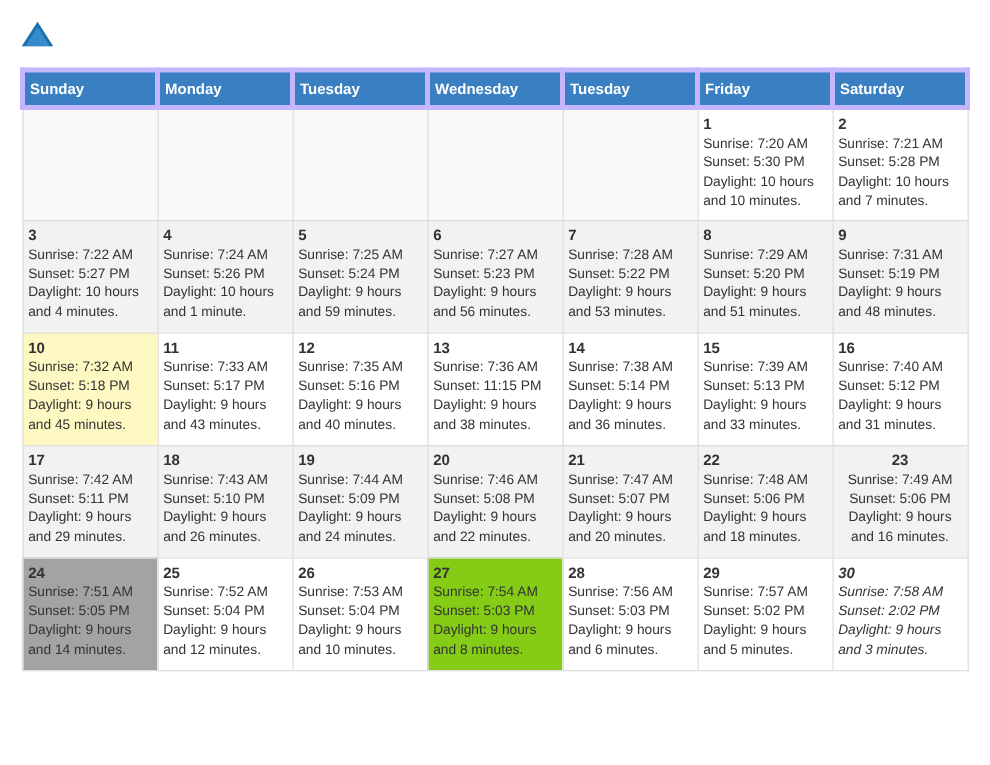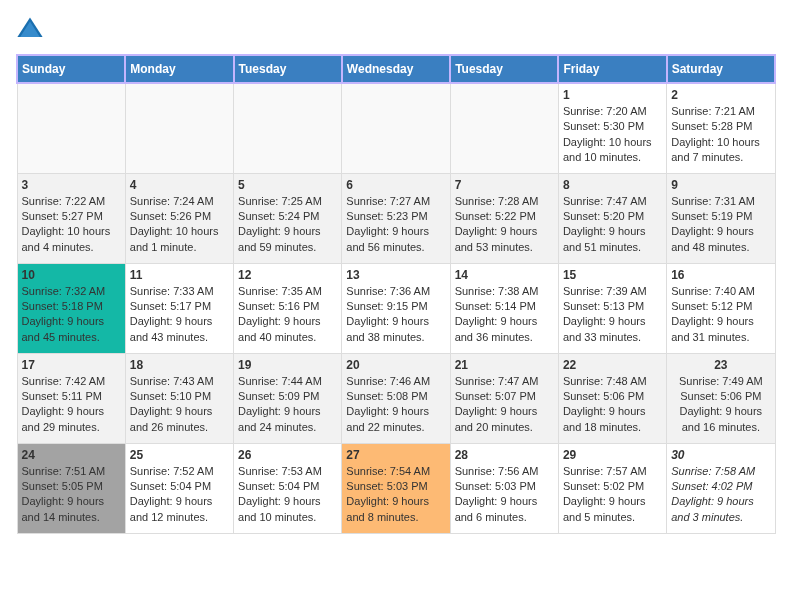--- a/index.html
+++ b/index.html
@@ -51,21 +51,21 @@
       border-collapse: collapse;
       border: 1px solid #ccc;
     }
     .calendar th {
       background-color: #3a7fc1;
       color: #fff;
       font-size: 12px;
       font-weight: bold;
       padding: 6px 4px;
       text-align: left;
-      border: 2px solid #c4b5fd;
+      border: 4px solid #c4b5fd;
     }
     .calendar td {
       vertical-align: top;
       padding: 4px;
       font-size: 10px;
       color: #333;
       border: 1px solid #ddd;
       width: 14.28%;
       min-height: 80px;
       height: 90px;
@@ -170,54 +170,54 @@
 Daylight: 9 hours and 56 minutes.</div>
         </td>
         <td style="background: rgb(242, 242, 242);">
           <span class="day-number">7</span>
           <div class="day-info">Sunrise: 7:28 AM
 Sunset: 5:22 PM
 Daylight: 9 hours and 53 minutes.</div>
         </td>
         <td style="background: rgb(242, 242, 242);">
           <span class="day-number">8</span>
-          <div class="day-info">Sunrise: 7:47 AM
+          <div class="day-info">Sunrise: 7:29 AM
 Sunset: 5:20 PM
 Daylight: 9 hours and 51 minutes.</div>
         </td>
         <td style="background: rgb(242, 242, 242);">
           <span class="day-number">9</span>
           <div class="day-info">Sunrise: 7:31 AM
 Sunset: 5:19 PM
 Daylight: 9 hours and 48 minutes.</div>
         </td>
       </tr>
       <tr>
-        <td style="background: #14b8a6;">
+        <td style="background: #fef9c3;">
           <span class="day-number">10</span>
           <div class="day-info">Sunrise: 7:32 AM
 Sunset: 5:18 PM
 Daylight: 9 hours and 45 minutes.</div>
         </td>
         <td style="background: rgb(255, 255, 255);">
           <span class="day-number">11</span>
           <div class="day-info">Sunrise: 7:33 AM
 Sunset: 5:17 PM
 Daylight: 9 hours and 43 minutes.</div>
         </td>
         <td style="background: rgb(255, 255, 255);">
           <span class="day-number">12</span>
           <div class="day-info">Sunrise: 7:35 AM
 Sunset: 5:16 PM
 Daylight: 9 hours and 40 minutes.</div>
         </td>
         <td style="background: rgb(255, 255, 255);">
           <span class="day-number">13</span>
           <div class="day-info">Sunrise: 7:36 AM
-Sunset: 9:15 PM
+Sunset: 11:15 PM
 Daylight: 9 hours and 38 minutes.</div>
         </td>
         <td style="background: rgb(255, 255, 255);">
           <span class="day-number">14</span>
           <div class="day-info">Sunrise: 7:38 AM
 Sunset: 5:14 PM
 Daylight: 9 hours and 36 minutes.</div>
         </td>
         <td style="background: rgb(255, 255, 255);">
           <span class="day-number">15</span>
@@ -288,39 +288,39 @@
           <div class="day-info">Sunrise: 7:52 AM
 Sunset: 5:04 PM
 Daylight: 9 hours and 12 minutes.</div>
         </td>
         <td style="background: rgb(255, 255, 255);">
           <span class="day-number">26</span>
           <div class="day-info">Sunrise: 7:53 AM
 Sunset: 5:04 PM
 Daylight: 9 hours and 10 minutes.</div>
         </td>
-        <td style="background: #fdba74;">
+        <td style="background: #84cc16;">
           <span class="day-number">27</span>
           <div class="day-info">Sunrise: 7:54 AM
 Sunset: 5:03 PM
 Daylight: 9 hours and 8 minutes.</div>
         </td>
         <td style="background: rgb(255, 255, 255);">
           <span class="day-number">28</span>
           <div class="day-info">Sunrise: 7:56 AM
 Sunset: 5:03 PM
 Daylight: 9 hours and 6 minutes.</div>
         </td>
         <td style="background: rgb(255, 255, 255);">
           <span class="day-number">29</span>
           <div class="day-info">Sunrise: 7:57 AM
 Sunset: 5:02 PM
 Daylight: 9 hours and 5 minutes.</div>
         </td>
         <td style="background: rgb(255, 255, 255); font-style: italic;">
           <span class="day-number">30</span>
           <div class="day-info">Sunrise: 7:58 AM
-Sunset: 4:02 PM
+Sunset: 2:02 PM
 Daylight: 9 hours and 3 minutes.</div>
         </td>
       </tr>
     </tbody>
 </table>
 
 </body></html>

